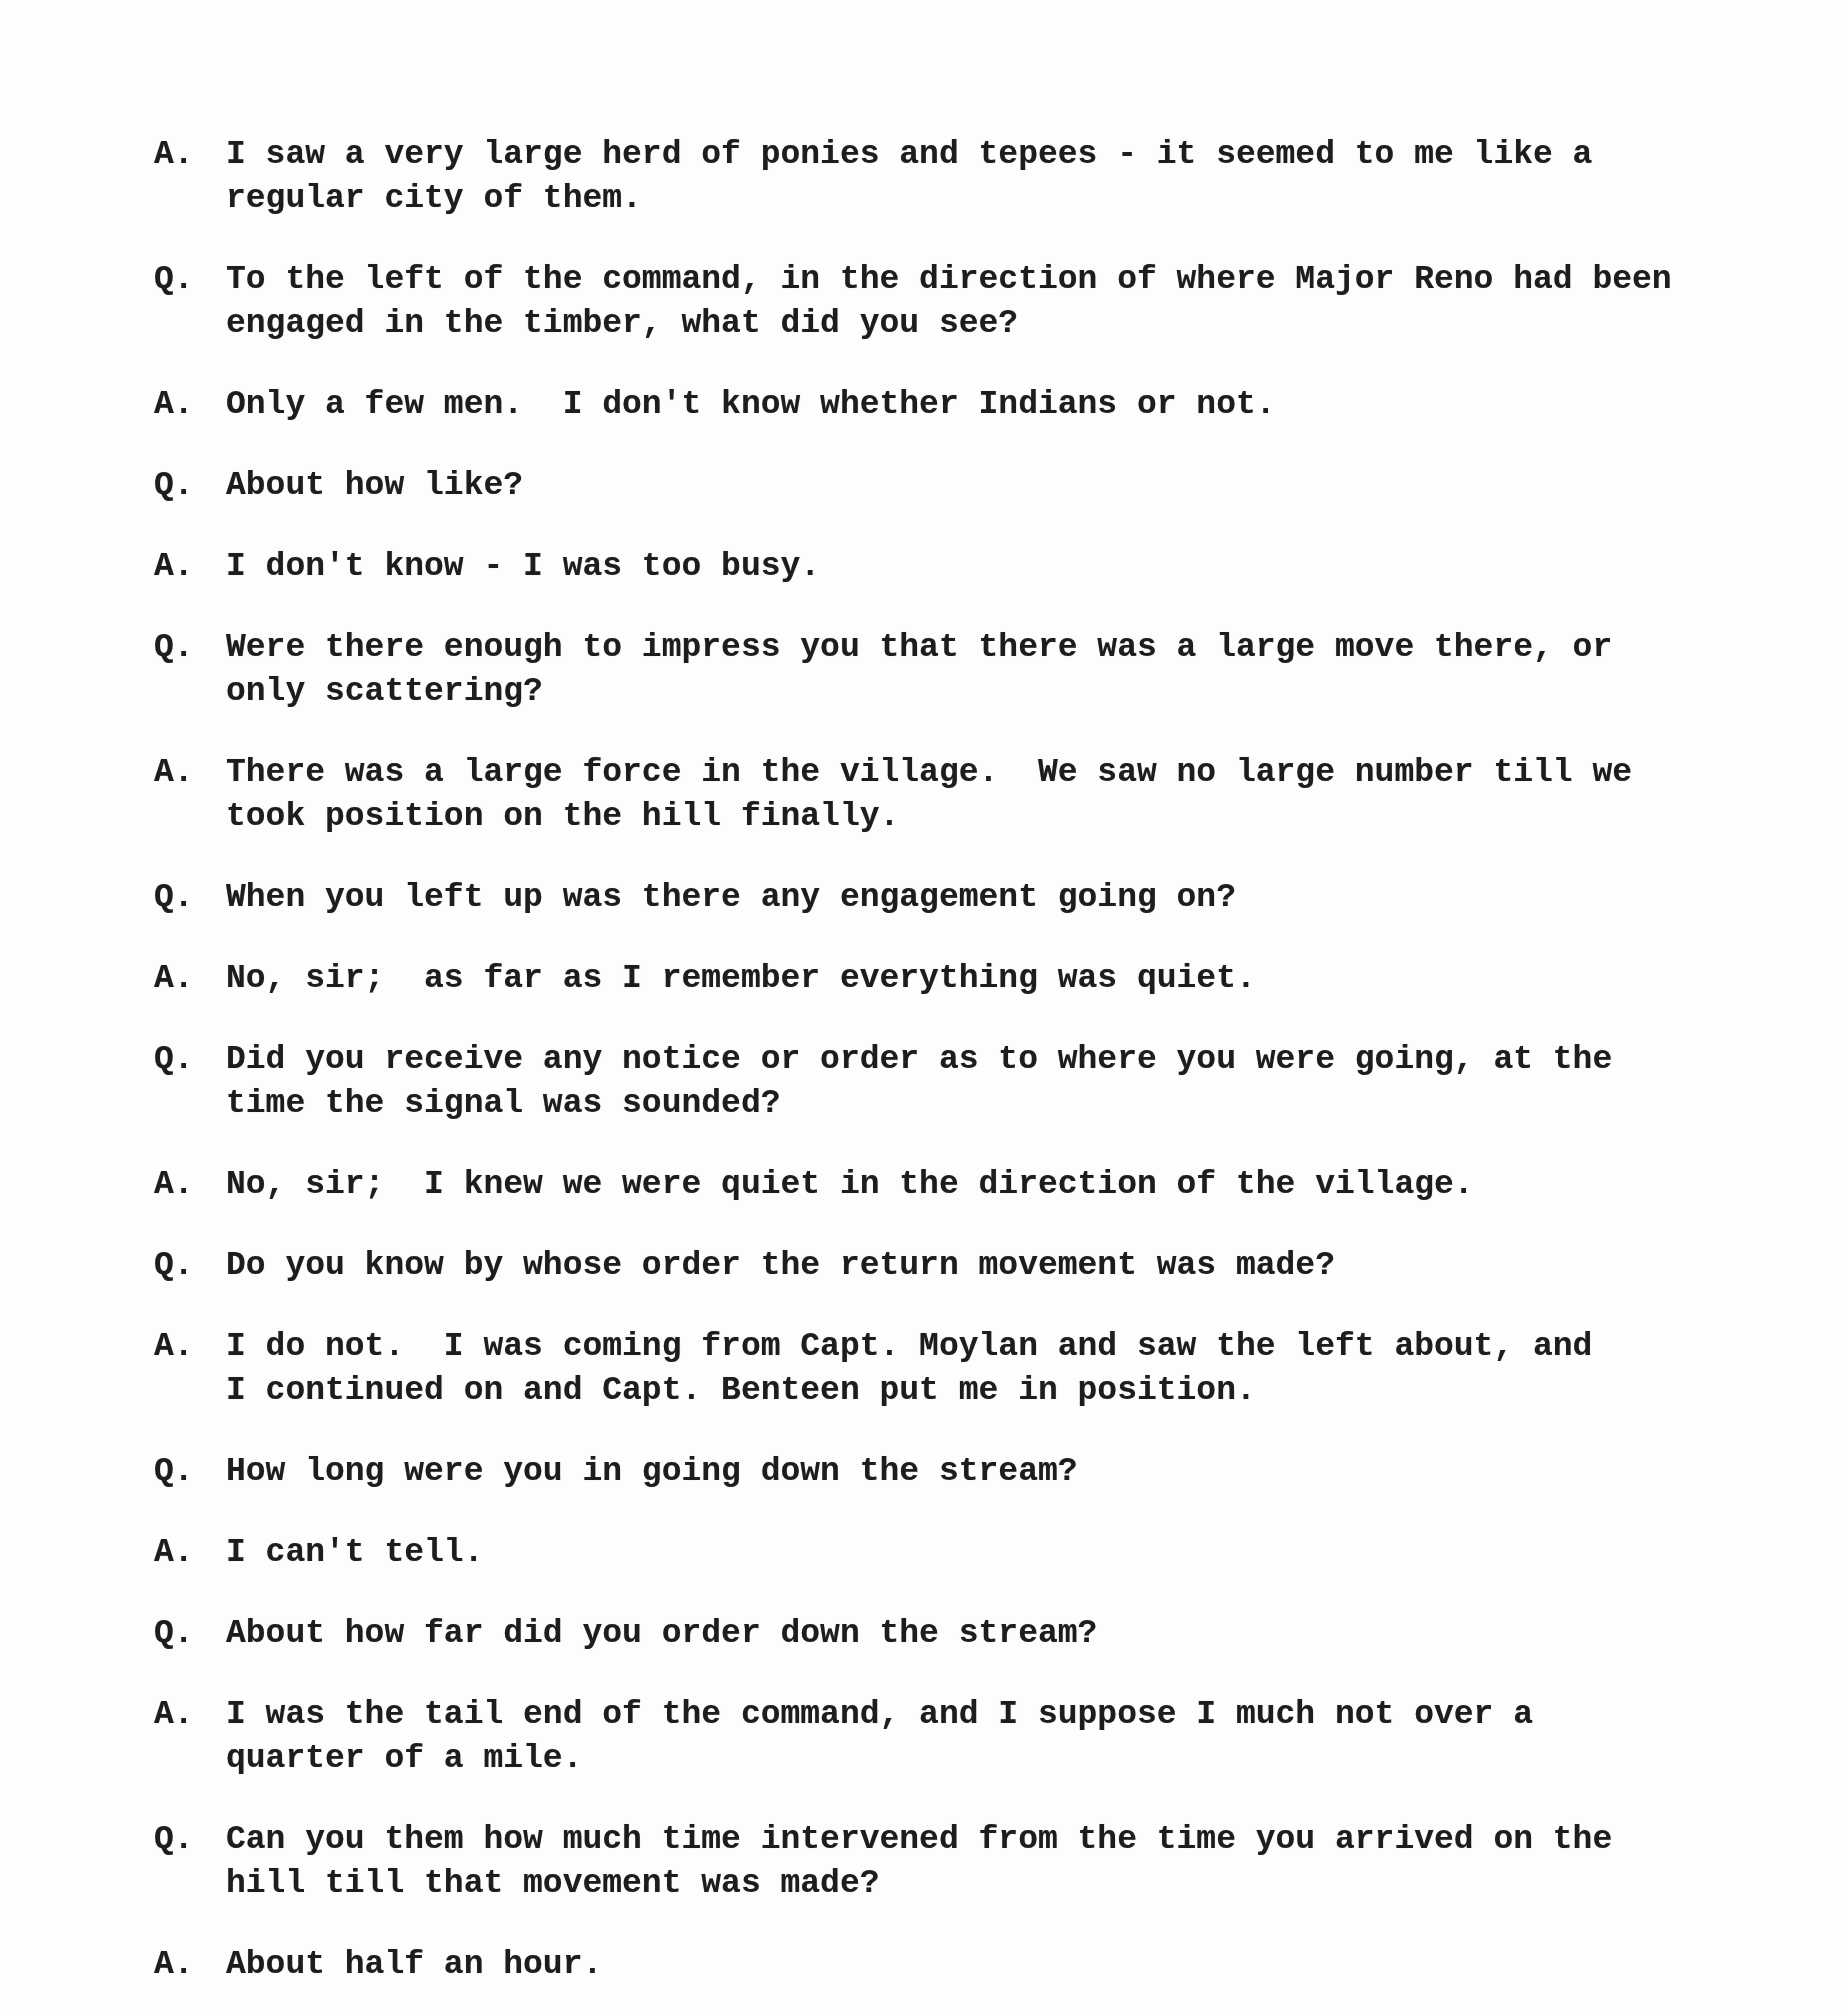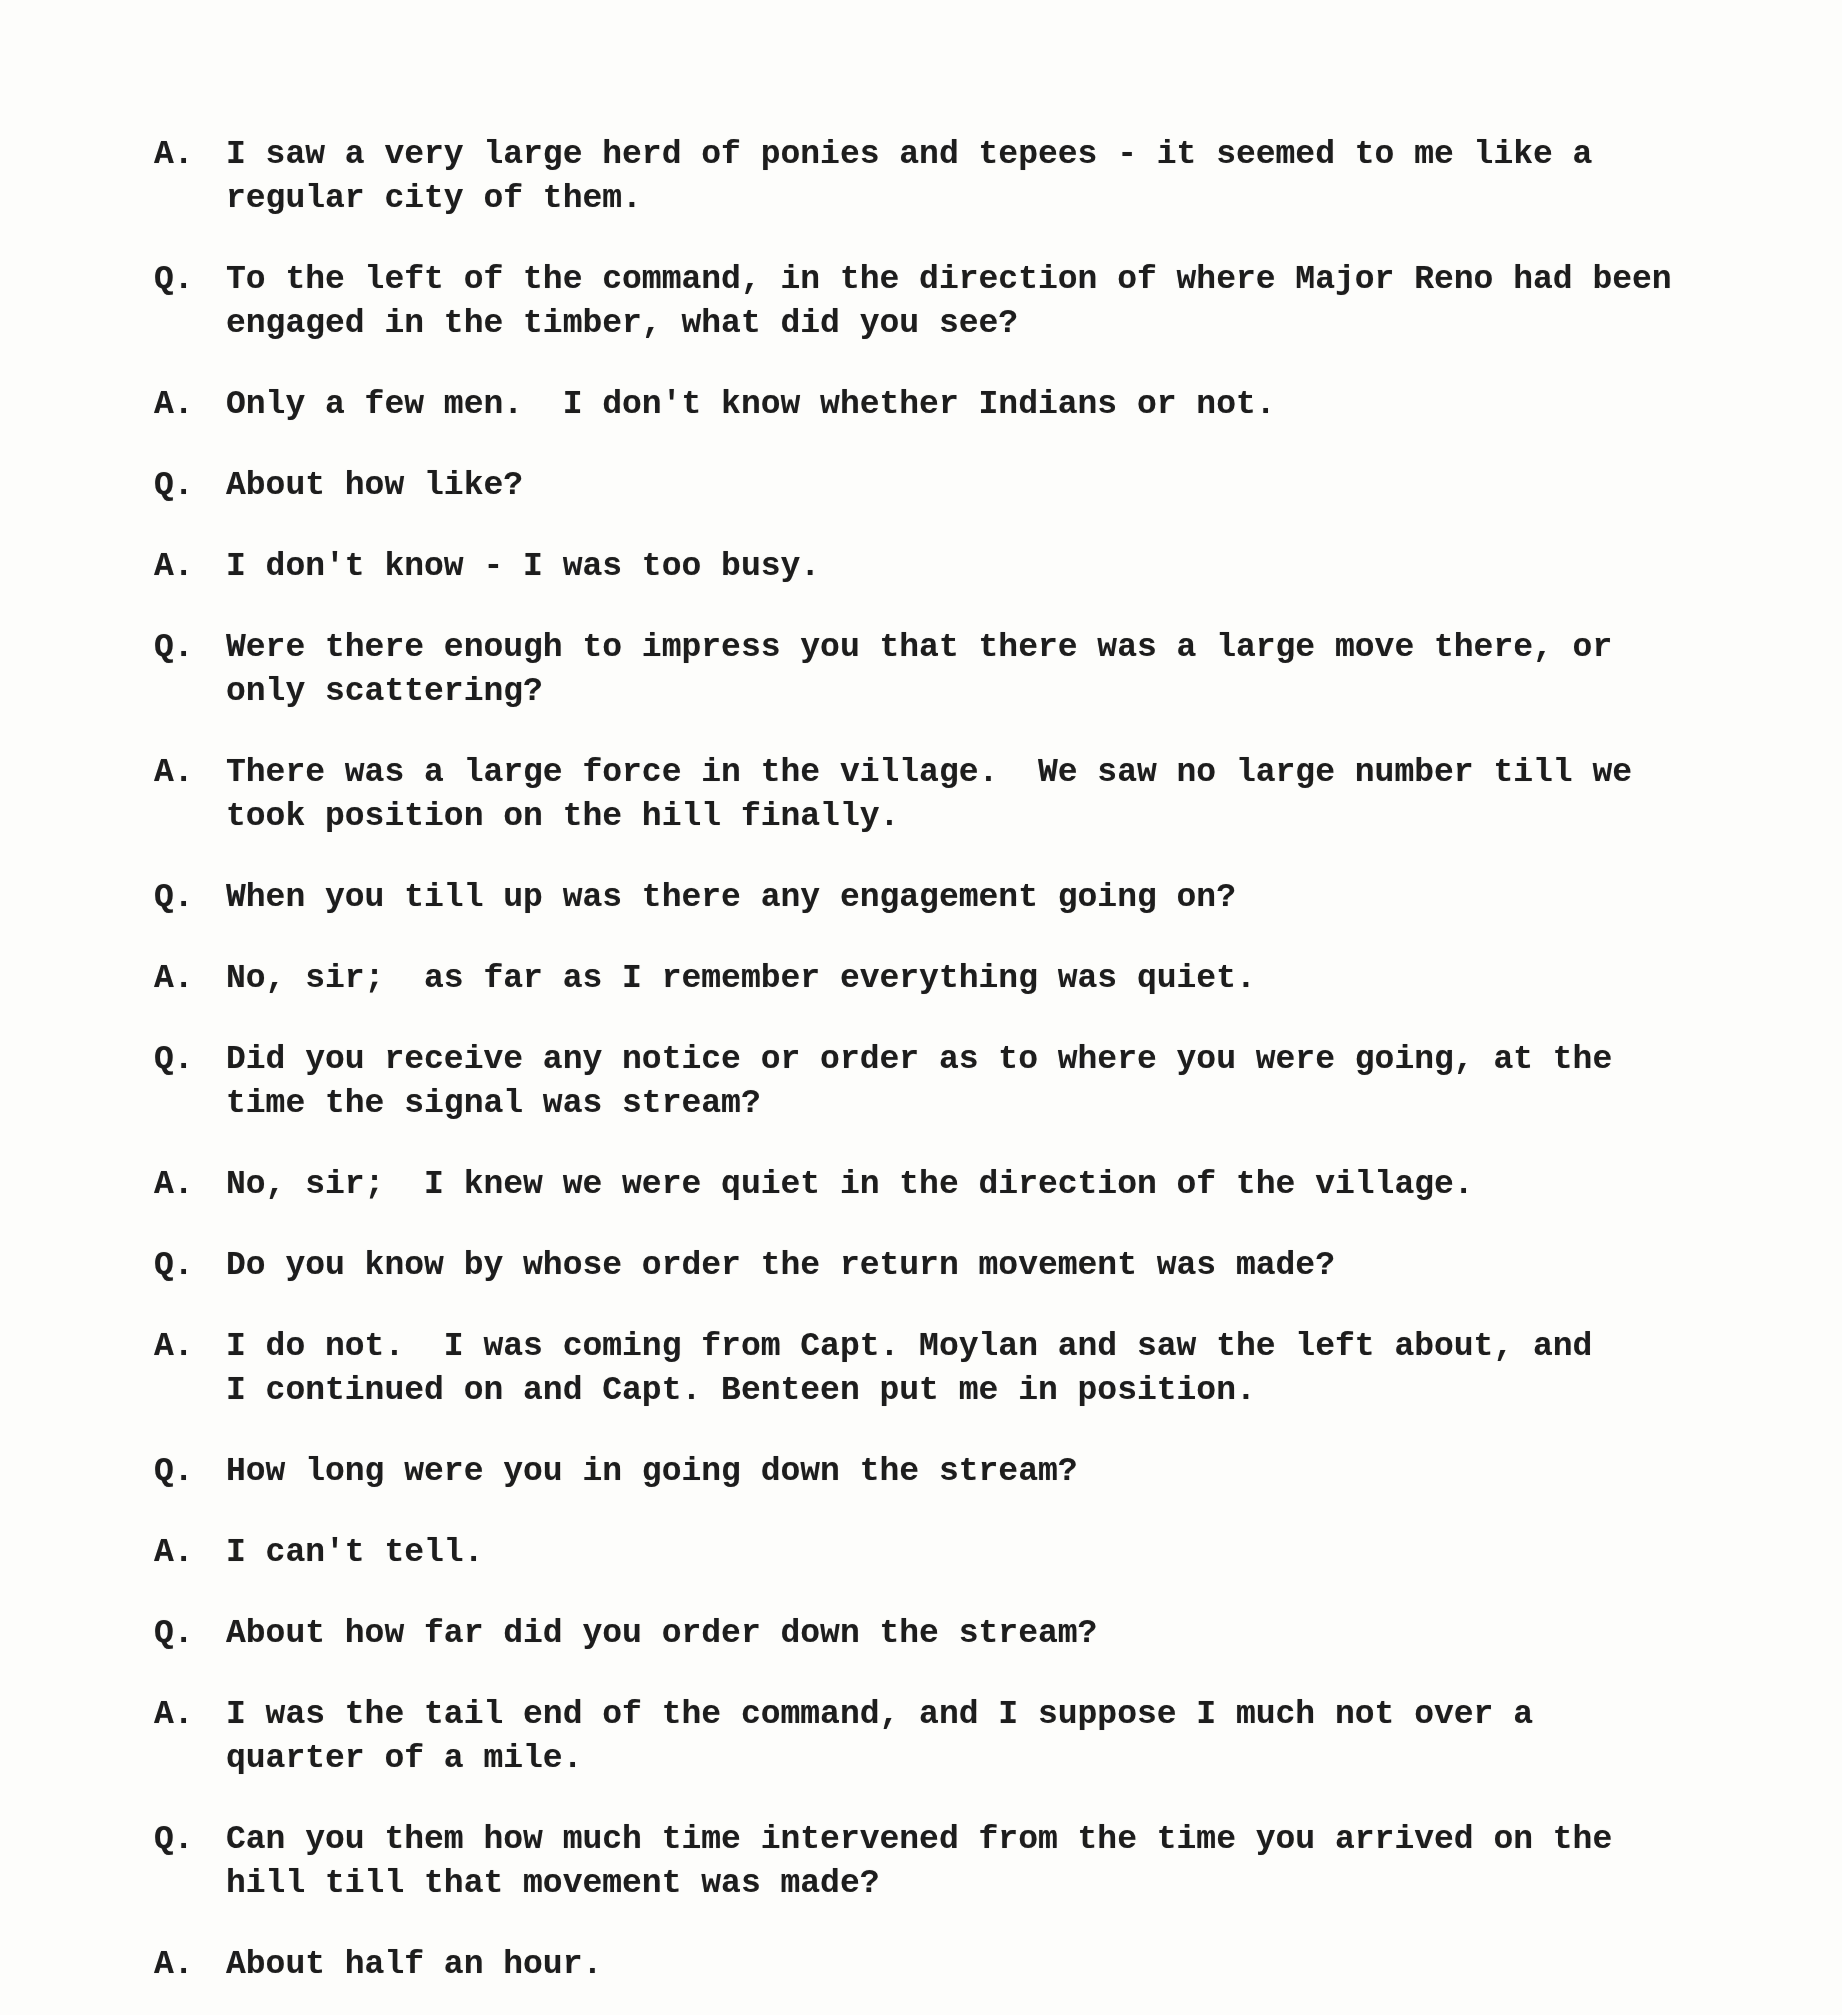--- a/index.html
+++ b/index.html
@@ -81,32 +81,32 @@
   </div>
 
   <div class="qa-row">
     <span class="qa-label">A.</span>
     <span class="qa-text">There was a large force in the village.  We saw no large number till we
 took position on the hill finally.</span>
   </div>
 
   <div class="qa-row">
     <span class="qa-label">Q.</span>
-    <span class="qa-text">When you till up was there any engagement going on?</span>
+    <span class="qa-text">When you left up was there any engagement going on?</span>
   </div>
 
   <div class="qa-row">
     <span class="qa-label">A.</span>
     <span class="qa-text">No, sir;  as far as I remember everything was quiet.</span>
   </div>
 
   <div class="qa-row">
     <span class="qa-label">Q.</span>
     <span class="qa-text">Did you receive any notice or order as to where you were going, at the
-time the signal was stream?</span>
+time the signal was sounded?</span>
   </div>
 
   <div class="qa-row">
     <span class="qa-label">A.</span>
     <span class="qa-text">No, sir;  I knew we were quiet in the direction of the village.</span>
   </div>
 
   <div class="qa-row">
     <span class="qa-label">Q.</span>
     <span class="qa-text">Do you know by whose order the return movement was made?</span>

